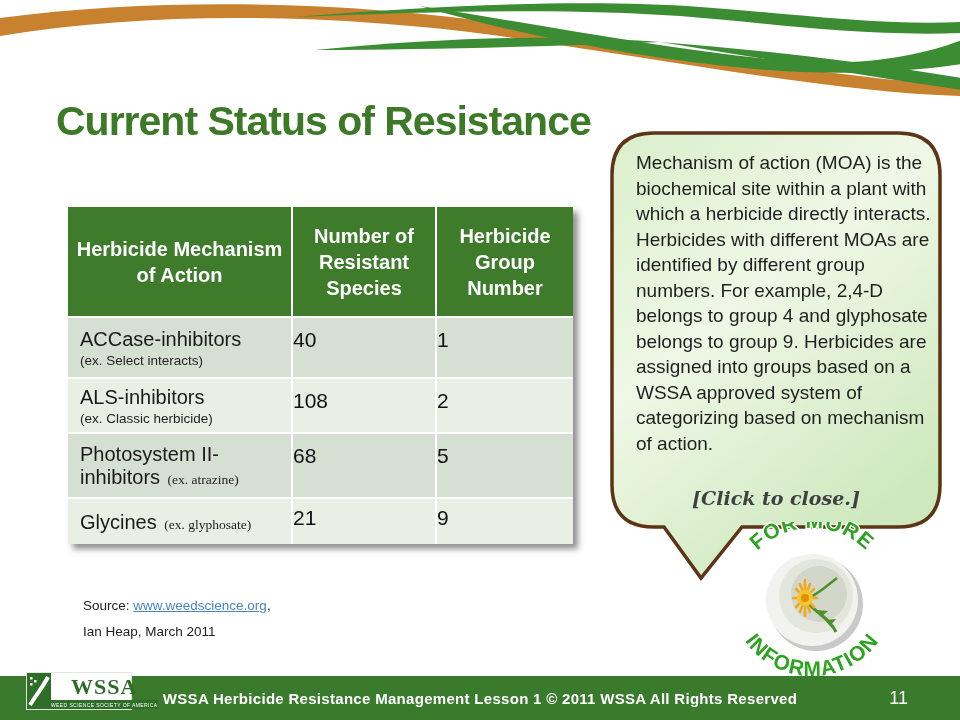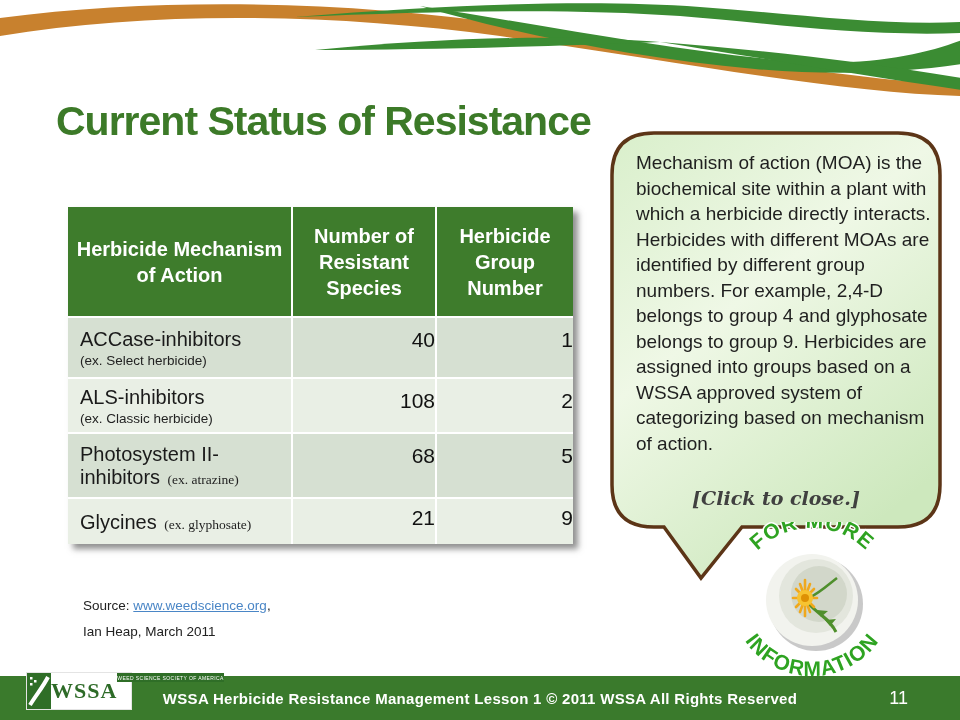--- a/index.html
+++ b/index.html
@@ -40,21 +40,21 @@
   .row-h1 td { height:61px; }
   .row-h2 td { height:46px; }
   .row-h3 td { height:65px; }
   .row-h4 td { height:46px; }
   .moa-cell { padding:7px 6px 6px 12px; vertical-align:middle; color:#1a1a1a; }
   .moa-name { font-size:20px; line-height:1.15; }
   .moa-ex   { font-size:13.5px; color:#222; }
   .moa-ex.block  { display:block; margin-top:2px; }
   .moa-ex.inline { display:inline; margin-left:3px;font-family:Liberation Serif, serif; }
   .num-cell {
-    text-align:right; vertical-align:top; padding-top:10px;
+    text-align:left; vertical-align:top; padding-top:10px;
     font-size:21px; color:#111;
   }
   tr.row-h4 .num-cell { padding-top:7px; }
   
   .source-block { position:absolute; left:83px; top:593px; font-size:13.5px; color:#222; line-height:26px; }
   .source-link { color:#4a86c6; text-decoration:underline; }
   
   .bubble-svg { position:absolute; left:0; top:0; width:960px; height:720px; pointer-events:none; }
   .bubble-text {
     position:absolute; left:636px; top:150px; width:295px;
@@ -84,21 +84,21 @@
   }
   .footer-page {
     position:absolute; right:52px; top:0; height:44px; display:flex; align-items:center;
     color:#ffffff; font-size:18px;
   }
   .wssa-logo {
     position:absolute; left:26px; top:-4px; width:106px; height:38px;
     background:#ffffff; display:flex; border:1px solid #e4e4e4;
   }
   .wssa-logo-icon { width:24px; height:100%; background:#2f6e27; position:relative; }
-  .wssa-logo-right { flex:1; display:flex; flex-direction:row; }
+  .wssa-logo-right { flex:1; display:flex; flex-direction:column; }
   .wssa-logo-word {
     flex:1; display:flex; align-items:center; justify-content:center;
     font-family:"Liberation Serif", serif; font-weight:bold; font-size:22px;
     color:#2e6b28; letter-spacing:1px; line-height:1;
   }
   .wssa-logo-sub {
     height:9px; background:#2f6e27; color:#ffffff; font-size:5px;
     display:flex; align-items:center; justify-content:center;
     letter-spacing:.4px; white-space:nowrap; overflow:hidden;
   }
@@ -122,21 +122,21 @@
   <table class="moa-table">
     <tbody>
         <tr>
       <th class="col-moa">Herbicide Mechanism of Action</th>
       <th class="col-num">Number of Resistant Species</th>
       <th class="col-grp">Herbicide Group Number</th>
     </tr>
     <tr class="row-dark row-h1">
       <td class="moa-cell">
         <span class="moa-name">ACCase-inhibitors</span>
-        <span class="moa-ex block">(ex. Select herbicide)</span>
+        <span class="moa-ex block">(ex. Select interacts)</span>
       </td>
       <td class="num-cell">40</td>
       <td class="num-cell">1</td>
     </tr>
     <tr class="row-light row-h2">
       <td class="moa-cell">
         <span class="moa-name">ALS-inhibitors</span>
         <span class="moa-ex block">(ex. Classic herbicide)</span>
       </td>
       <td class="num-cell">108</td>

